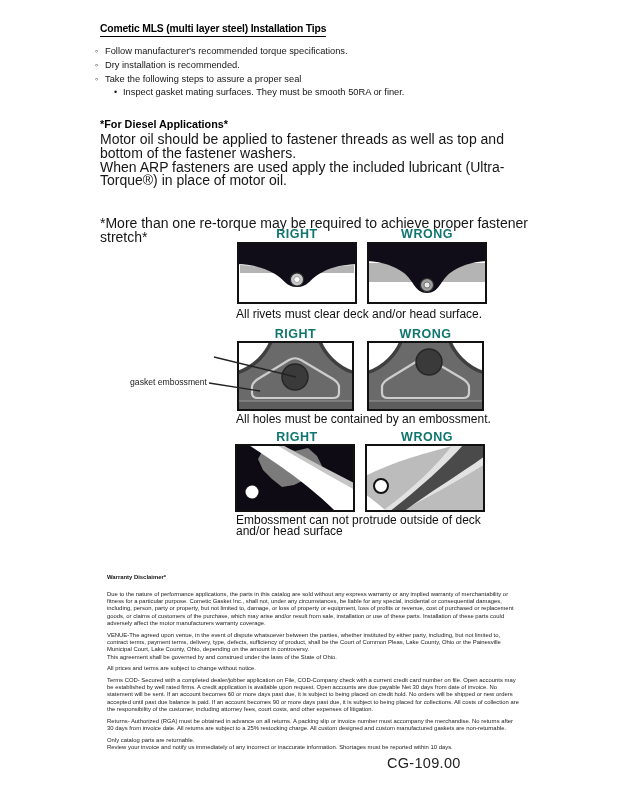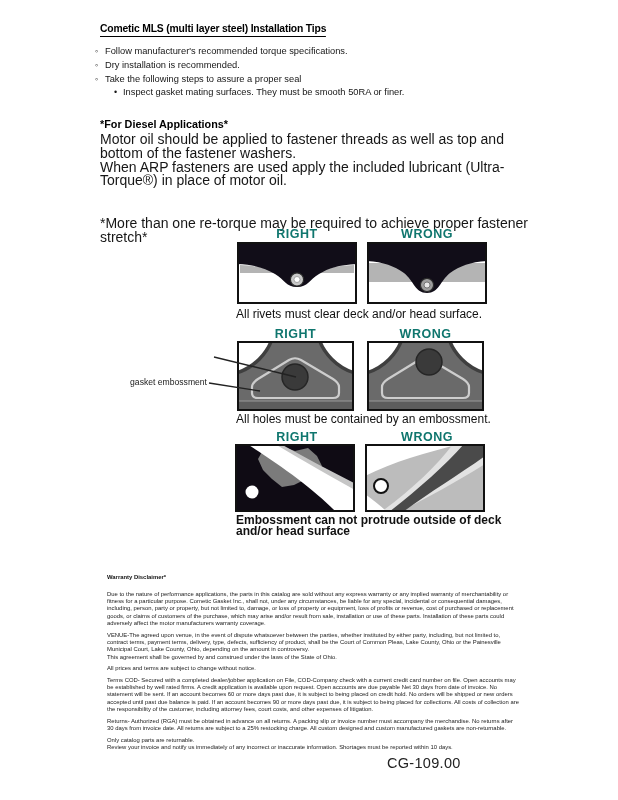--- a/index.html
+++ b/index.html
@@ -135,21 +135,21 @@
     <svg viewBox="0 0 120 68">
       <rect width="120" height="68" fill="#bcbcbc"></rect>
       <path d="M0,0 H96 C 62,8 28,18 0,32 Z" fill="#ffffff"></path>
       <path d="M88,0 H120 V20 C 88,40 58,56 34,68 H16 C 46,46 72,22 88,0 Z" fill="#e2e2e2"></path>
       <path d="M99,0 H120 V12 C 92,32 62,50 38,68 H24 C 52,46 80,22 99,0 Z" fill="#4a4a4a"></path>
       <path d="M0,50 C 8,56 16,62 22,68 H0 Z" fill="#ffffff"></path>
       <circle cx="16" cy="42" r="7" fill="#ffffff" stroke="#111111" stroke-width="2"></circle>
       <rect x="1" y="1" width="118" height="66" fill="none" stroke="#111111" stroke-width="2"></rect>
     </svg>
   </div>
-  <p class="caption" style="top:515px;font-weight:bold;">Embossment can not protrude outside of deck
+  <p class="caption" style="top:515px;">Embossment can not protrude outside of deck
 and/or head surface</p>
 
   <div class="warranty w-head">Warranty Disclaimer*</div>
   <p class="warranty w-p wp1">Due to the nature of performance applications, the parts in this catalog are sold without any express warranty or any implied warranty of merchantability or fitness for a particular purpose.  Cometic Gasket Inc., shall not, under any circumstances, be liable for any special, incidental or consequential damages, including, person, party or property, but not limited to, damage, or loss of property or equipment, loss of profits or revenue, cost of purchased or replacement goods, or claims of customers of the purchase, which may arise and/or result from sale, installation or use of these parts.  Installation of these parts could adversely affect the motor manufacturers warranty coverage.</p>
   <p class="warranty w-p wp2">VENUE-The agreed upon venue, in the event of dispute whatsoever between the parties, whether instituted by either party, including, but not limited to, contract terms, payment terms, delivery, type, defects, sufficiency of product, shall be the Court of Common Pleas, Lake County, Ohio or the Painesville Municipal Court, Lake County, Ohio, depending on the amount in controversy.
 This agreement shall be governed by and construed under the laws of the State of Ohio.</p>
   <p class="warranty w-p wp3">All prices and terms are subject to change without notice.</p>
   <p class="warranty w-p wp4">Terms COD- Secured with a completed dealer/jobber application on File, COD-Company check with a current credit card number on file.  Open accounts may be established by well rated firms.  A credit application is available upon request.  Open accounts are due payable Net 30 days from date of invoice.  No statement will be sent.  If an account becomes 60 or more days past due, it is subject to being placed on credit hold.  No orders will be shipped or new orders accepted until past due balance is paid.  If an account becomes 90 or more days past due, it is subject to being placed for collections.  All costs of collection are the responsibility of the customer, including attorney fees, court costs, and other expenses of litigation.</p>
   <p class="warranty w-p wp5">Returns- Authorized (RGA) must be obtained in advance on all returns.  A packing slip or invoice number must accompany the merchandise.  No returns after 30 days from invoice date.  All returns are subject to a 25% restocking charge.  All custom designed and custom manufactured gaskets are non-returnable.</p>
   <p class="warranty w-p wp6">Only catalog parts are returnable.

